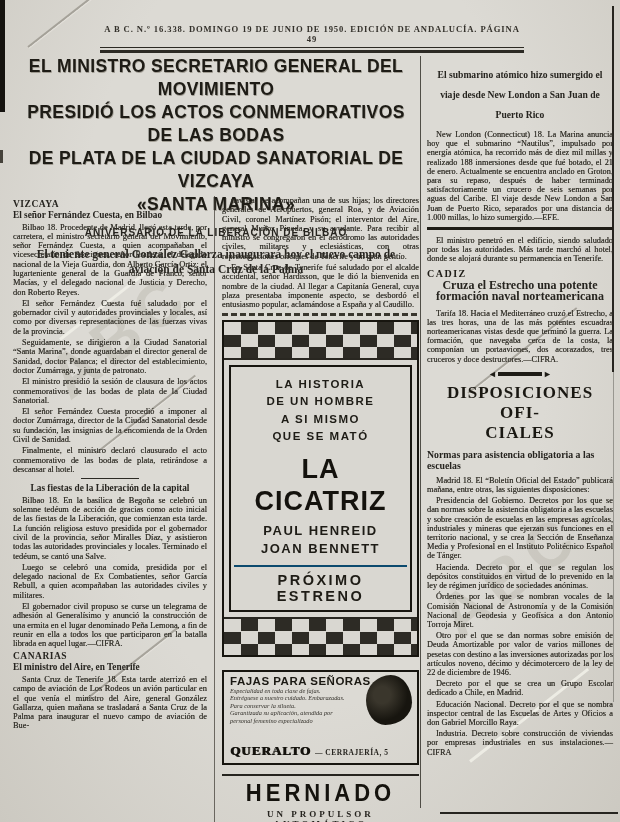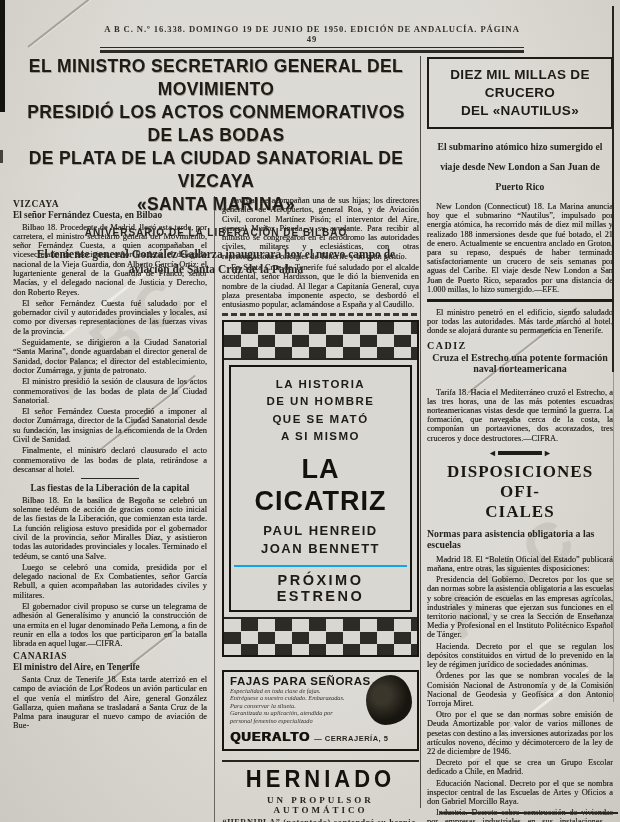--- a/index.html
+++ b/index.html
@@ -54,27 +54,27 @@
            background-size:34px 25px;opacity:0.9;}
   .checker.top{border-bottom:2px solid #17150f;}
   .checker.bot{border-top:2px solid #17150f;}
   .cica-inner{margin:5px;border:2px solid #17150f;padding:9px 3px 0;text-align:center;}
   .cica-tag{font-family:"Liberation Sans",sans-serif;font-weight:bold;font-size:11.5px;line-height:17.5px;
             letter-spacing:1.5px;color:#1e1c16;}
   .cica-title{font-family:"Liberation Sans",sans-serif;font-weight:bold;font-size:27px;letter-spacing:1px;
               margin:8px 0 6px;color:#14120d;transform:scaleY(1.05);}
   .cica-cast{font-family:"Liberation Sans",sans-serif;font-weight:bold;font-size:13px;line-height:18px;
              letter-spacing:1.5px;color:#1e1c16;}
-  .cica-footer{border-top:2px solid #0ea5e9;margin-top:7px;padding:5px 0 6px;
+  .cica-footer{border-top:2px solid #0c4a6e;margin-top:7px;padding:5px 0 6px;
                font-family:"Liberation Sans",sans-serif;font-weight:bold;font-size:14.5px;letter-spacing:2.5px;color:#1e1c16;}
   
   .fajas{position:relative;border:2px solid #17150f;margin-top:13px;padding:3px 6px 4px;min-height:58px;}
   .fajas-title{font-family:"Liberation Sans",sans-serif;font-weight:bold;font-size:11.5px;letter-spacing:0.5px;color:#1a1812;}
   .fajas-line{font-style:italic;font-size:6.3px;line-height:7.6px;color:#33302a;width:128px;}
-  .fajas-brand-row{margin-top:2px;font-family:Liberation Sans, sans-serif;}
+  .fajas-brand-row{margin-top:16px;font-family:Liberation Serif, serif;}
   .fajas-brand{font-weight:bold;font-size:13px;letter-spacing:1px;color:#14120d;text-shadow:1px 0 0 #14120d;}
   .fajas-suffix{font-size:7.5px;font-weight:bold;letter-spacing:0.5px;color:#26241f;}
   .fajas-illus{position:absolute;right:5px;top:3px;width:46px;height:50px;background:
       radial-gradient(circle at 35% 40%, #3a362c 20%, #17150f 60%);
       border-radius:54% 46% 58% 42%/50% 55% 45% 50%;}
   
   .mid-rule{height:2px;background:#26241f;margin:9px 0 5px;}
   .herniado-title{text-align:center;font-family:"Liberation Sans",sans-serif;font-weight:bold;font-size:22px;
                   letter-spacing:4px;color:#14120d;transform:scaleY(1.05);}
   .herniado-l1{margin-top:2px;text-align:center;font-weight:bold;font-size:9px;letter-spacing:3px;color:#26241f;}
@@ -82,21 +82,21 @@
   
   .right{position:absolute;top:57px;left:427px;width:186px;}
   .naut-box{border:2px solid #1e1c16;padding:7px 3px;text-align:center;
             font-family:"Liberation Sans",sans-serif;font-weight:bold;font-size:13.5px;line-height:18px;
             letter-spacing:0.3px;color:#1e1c16;}
   .naut-sub{margin:8px 2px 5px;text-align:center;font-weight:bold;font-size:9.6px;line-height:20px;color:#26241f;}
   .rc p{margin:0 0 2px;font-size:8.3px;line-height:9.2px;text-align:justify;text-indent:9px;
         color:#35332c;text-shadow:0 0 0.5px rgba(45,42,35,0.8);}
   .thick-rule{height:3px;background:#1e1c16;margin:5px 0 6px;}
   .cadiz-kicker{font-weight:bold;font-size:10px;letter-spacing:1.5px;margin:4px 0 1px;color:#1e1c16;}
-  .cadiz-head{font-weight:bold;font-size:10px;line-height:11px;text-align:center;margin-bottom:14px;color:#26241f;}
+  .cadiz-head{font-weight:bold;font-size:12px;line-height:11px;text-align:center;margin-bottom:7px;color:#26241f;}
   .ornament{display:flex;align-items:center;justify-content:center;margin:6px 0 4px;color:#1e1c16;}
   .orn-tri{font-size:9px;line-height:9px;}
   .orn-bar{width:44px;height:4px;background:#1e1c16;margin:0 1px;}
   .disp-heading{text-align:center;font-weight:bold;font-size:17px;line-height:20px;letter-spacing:1px;
                 margin:4px 0 6px;color:#1a1812;}
   .disp-sub{font-weight:bold;font-size:9.8px;line-height:11.5px;margin:2px 0 4px;color:#26241f;}
 </style>
 </head>
 <body>
 
@@ -159,22 +159,22 @@
     <div class="colM body-text">
       <p>navista. Le acompañan una de sus hijas; los directores generales de Aeropuertos, general Roa, y de Aviación Civil, coronel Martínez Pisón; el interventor del Aire, general Muñoz Pineda, y su ayudante. Para recibir al ministro se congregaron en el aeródromo las autoridades civiles, militares y eclesiásticas, con otras representaciones oficiales de Tenerife y un gran gentío.</p>
       <p>En Santa Cruz de Tenerife fué saludado por el alcalde accidental, señor Hardisson, que le dió la bienvenida en nombre de la ciudad. Al llegar a Capitanía General, cuya plaza presentaba imponente aspecto, se desbordó el entusiasmo popular, aclamándose a España y al Caudillo.</p>
       <div class="squiggle"></div>
 
       <div class="cicatriz">
         <div class="checker top"></div>
         <div class="cica-inner">
           <div class="cica-tag">LA HISTORIA</div>
           <div class="cica-tag">DE UN HOMBRE</div>
+          <div class="cica-tag">A SI MISMO</div>
           <div class="cica-tag">QUE SE MATÓ</div>
-          <div class="cica-tag">A SI MISMO</div>
           <div class="cica-title">LA CICATRIZ</div>
           <div class="cica-cast">PAUL HENREID</div>
           <div class="cica-cast">JOAN BENNETT</div>
           <div class="cica-footer">PRÓXIMO ESTRENO</div>
         </div>
         <div class="checker bot"></div>
       </div>
 
       <div class="fajas">
         <div class="fajas-illus"></div>
@@ -191,24 +191,20 @@
       </div>
 
       <div class="mid-rule"></div>
       <div class="herniado-title">HERNIADO</div>
       <div class="herniado-l1">UN PROPULSOR AUTOMÁTICO</div>
       <div class="herniado-l2">“HERNIPLA” (patentado) contendrá su hernia. — Doña María Coronel, 12, Sevilla</div>
     </div>
   </div>
 
   <div class="right rc">
-    <div class="naut-box">
-      <div>DIEZ MIL MILLAS DE CRUCERO</div>
-      <div>DEL «NAUTILUS»</div>
-    </div>
     <div class="naut-sub">El submarino atómico hizo sumergido el viaje desde New London a San Juan de Puerto Rico</div>
     <p>New London (Connecticut) 18. La Marina anuncia hoy que el submarino “Nautilus”, impulsado por energía atómica, ha recorrido más de diez mil millas y realizado 188 inmersiones desde que fué botado, el 21 de enero. Actualmente se encuentra anclado en Groton, para su repaso, después de haber terminado satisfactoriamente un crucero de seis semanas por aguas del Caribe. El viaje desde New London a San Juan de Puerto Rico, separados por una distancia de 1.000 millas, lo hizo sumergido.—EFE.</p>
     <div class="thick-rule"></div>
     <p>El ministro penetró en el edificio, siendo saludado por todas las autoridades. Más tarde marchó al hotel, donde se alojará durante su permanencia en Tenerife.</p>
     <div class="cadiz-kicker">CADIZ</div>
     <div class="cadiz-head">Cruza el Estrecho una potente formación naval norteamericana</div>
     <p>Tarifa 18. Hacia el Mediterráneo cruzó el Estrecho, a las tres horas, una de las más potentes escuadras norteamericanas vistas desde que terminó la guerra. La formación, que navegaba cerca de la costa, la componían un portaaviones, dos acorazados, tres cruceros y doce destructores.—CIFRA.</p>
     <div class="ornament">
       <span class="orn-tri">◄</span>
       <span class="orn-bar"></span>

